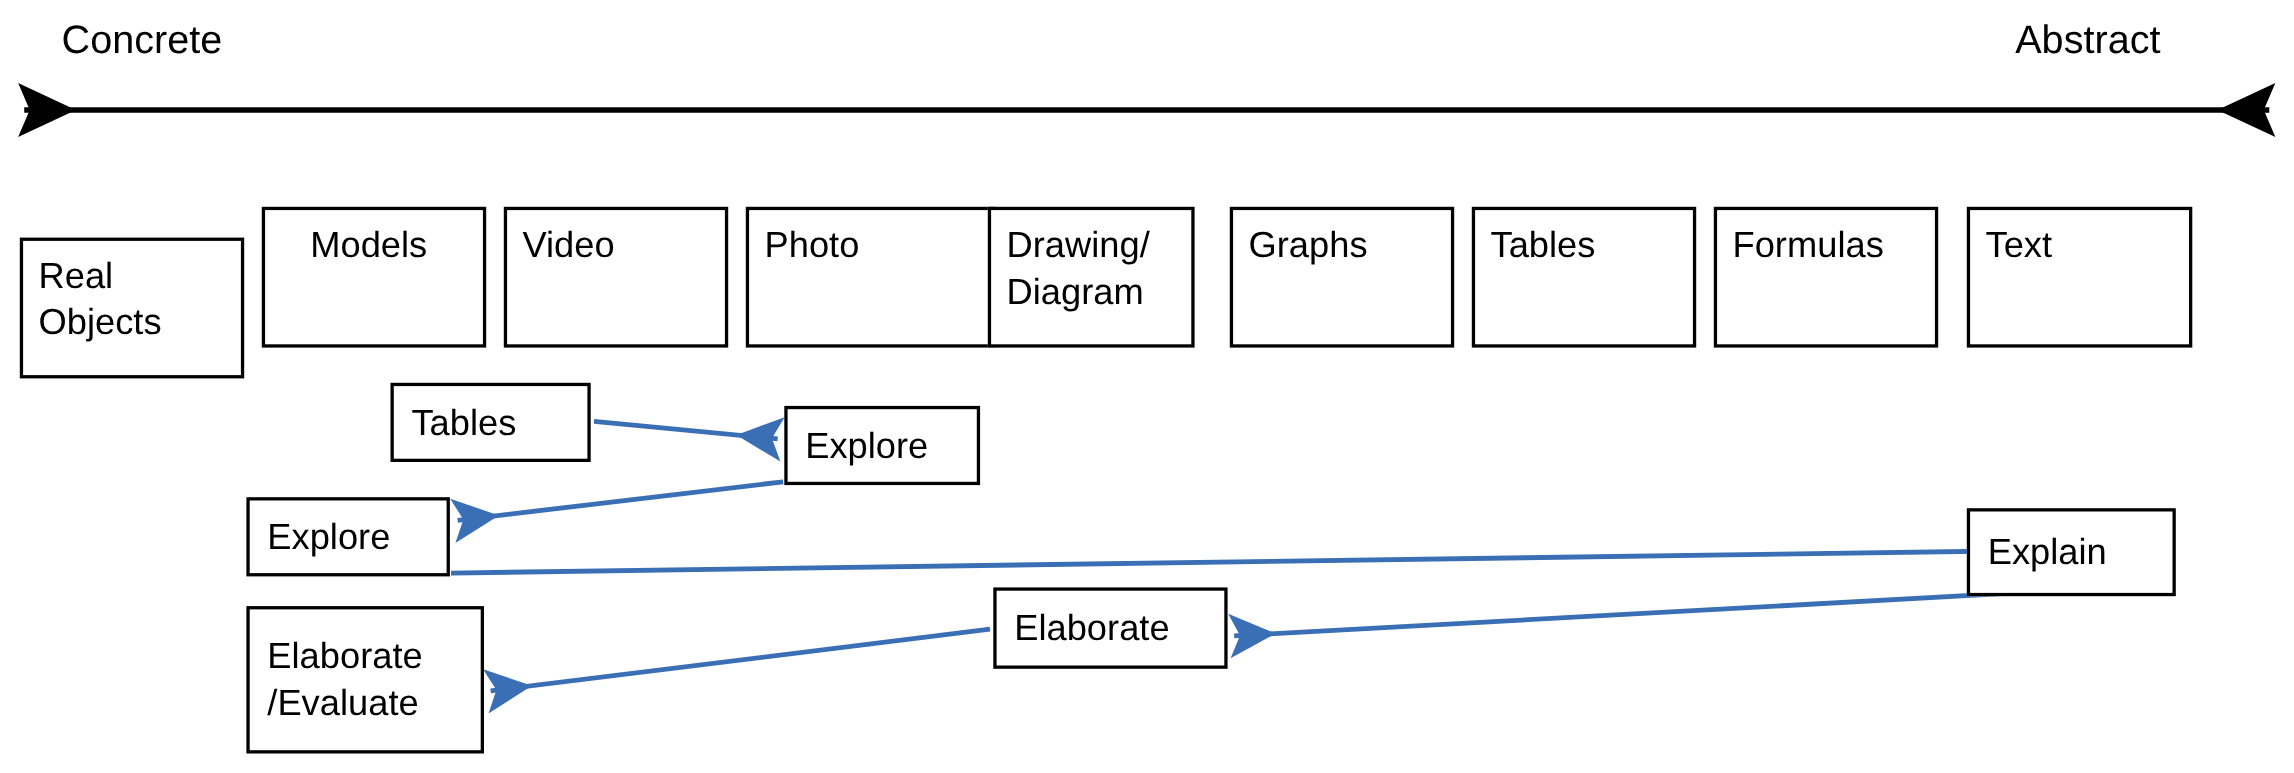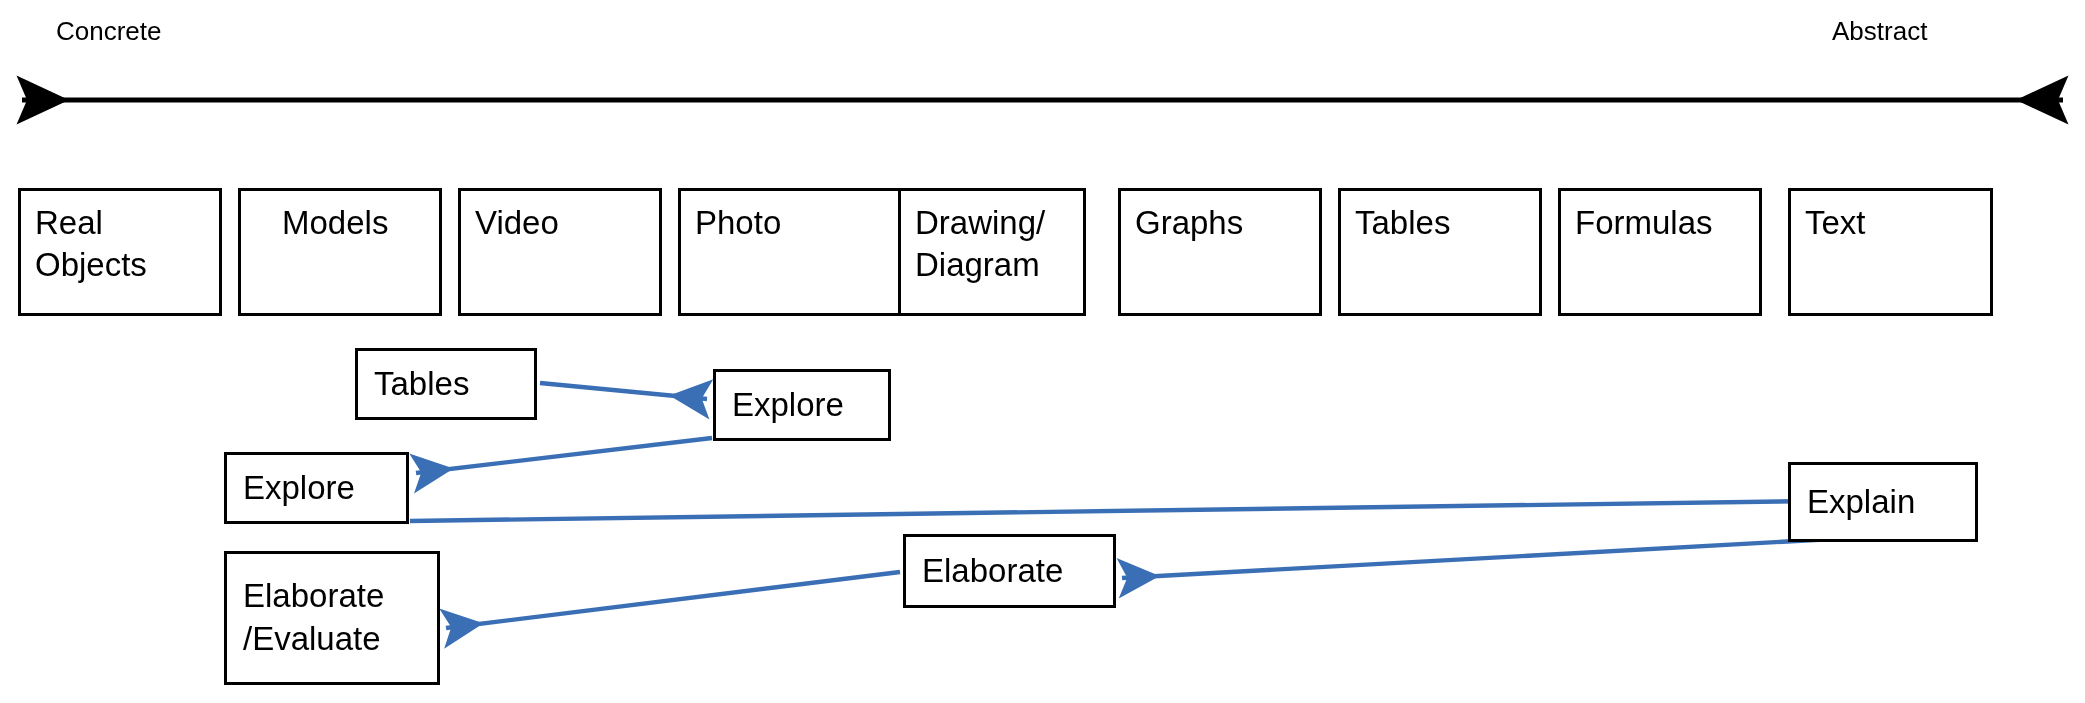--- a/index.html
+++ b/index.html
@@ -14,21 +14,21 @@
     position: relative;
     width: 2085px;
     height: 703px;
     background: #ffffff;
     overflow: hidden;
   }
 
   
   .axis-label {
     position: absolute;
-    font-size: 26px;
+    font-size: 36px;
     color: #000000;
     line-height: 1;
     white-space: nowrap;
   }
   #label-concrete { left: 56px;  top: 18px; }
   #label-abstract { left: 1832px; top: 18px; }
 
   
   #axis-svg, #flow-svg {
     position: absolute;
@@ -92,21 +92,21 @@
         <path d="M0,5.5 L10.5,0.6 L8.4,5.5 L10.5,10.4 Z" fill="#000000"></path>
       </marker>
       <marker id="blk-end" markerWidth="11" markerHeight="11" refX="9.4" refY="5.5" orient="auto" markerUnits="strokeWidth">
         <path d="M0,5.5 L10.5,0.6 L8.4,5.5 L10.5,10.4 Z" fill="#000000"></path>
       </marker>
     </defs>
     <line x1="22" y1="100" x2="2063" y2="100" stroke="#000000" stroke-width="5" marker-start="url(#blk-start)" marker-end="url(#blk-end)"></line>
   </svg>
 
   <div id="rep-row">
-      <div class="rep-box" style="left: 18px; width: 204px;">
+      <div class="rep-box" style="left: 18px; width: 204px; margin-top: 28px;">
         <span class="rep-text">Real
 Objects</span>
       </div>
       <div class="rep-box" style="left: 238px; width: 204px; padding-left: 41px;">
         <span class="rep-text">Models</span>
       </div>
       <div class="rep-box" style="left: 458px; width: 204px;">
         <span class="rep-text">Video</span>
       </div>
       <div class="rep-box" style="left: 678px; width: 228px;">

